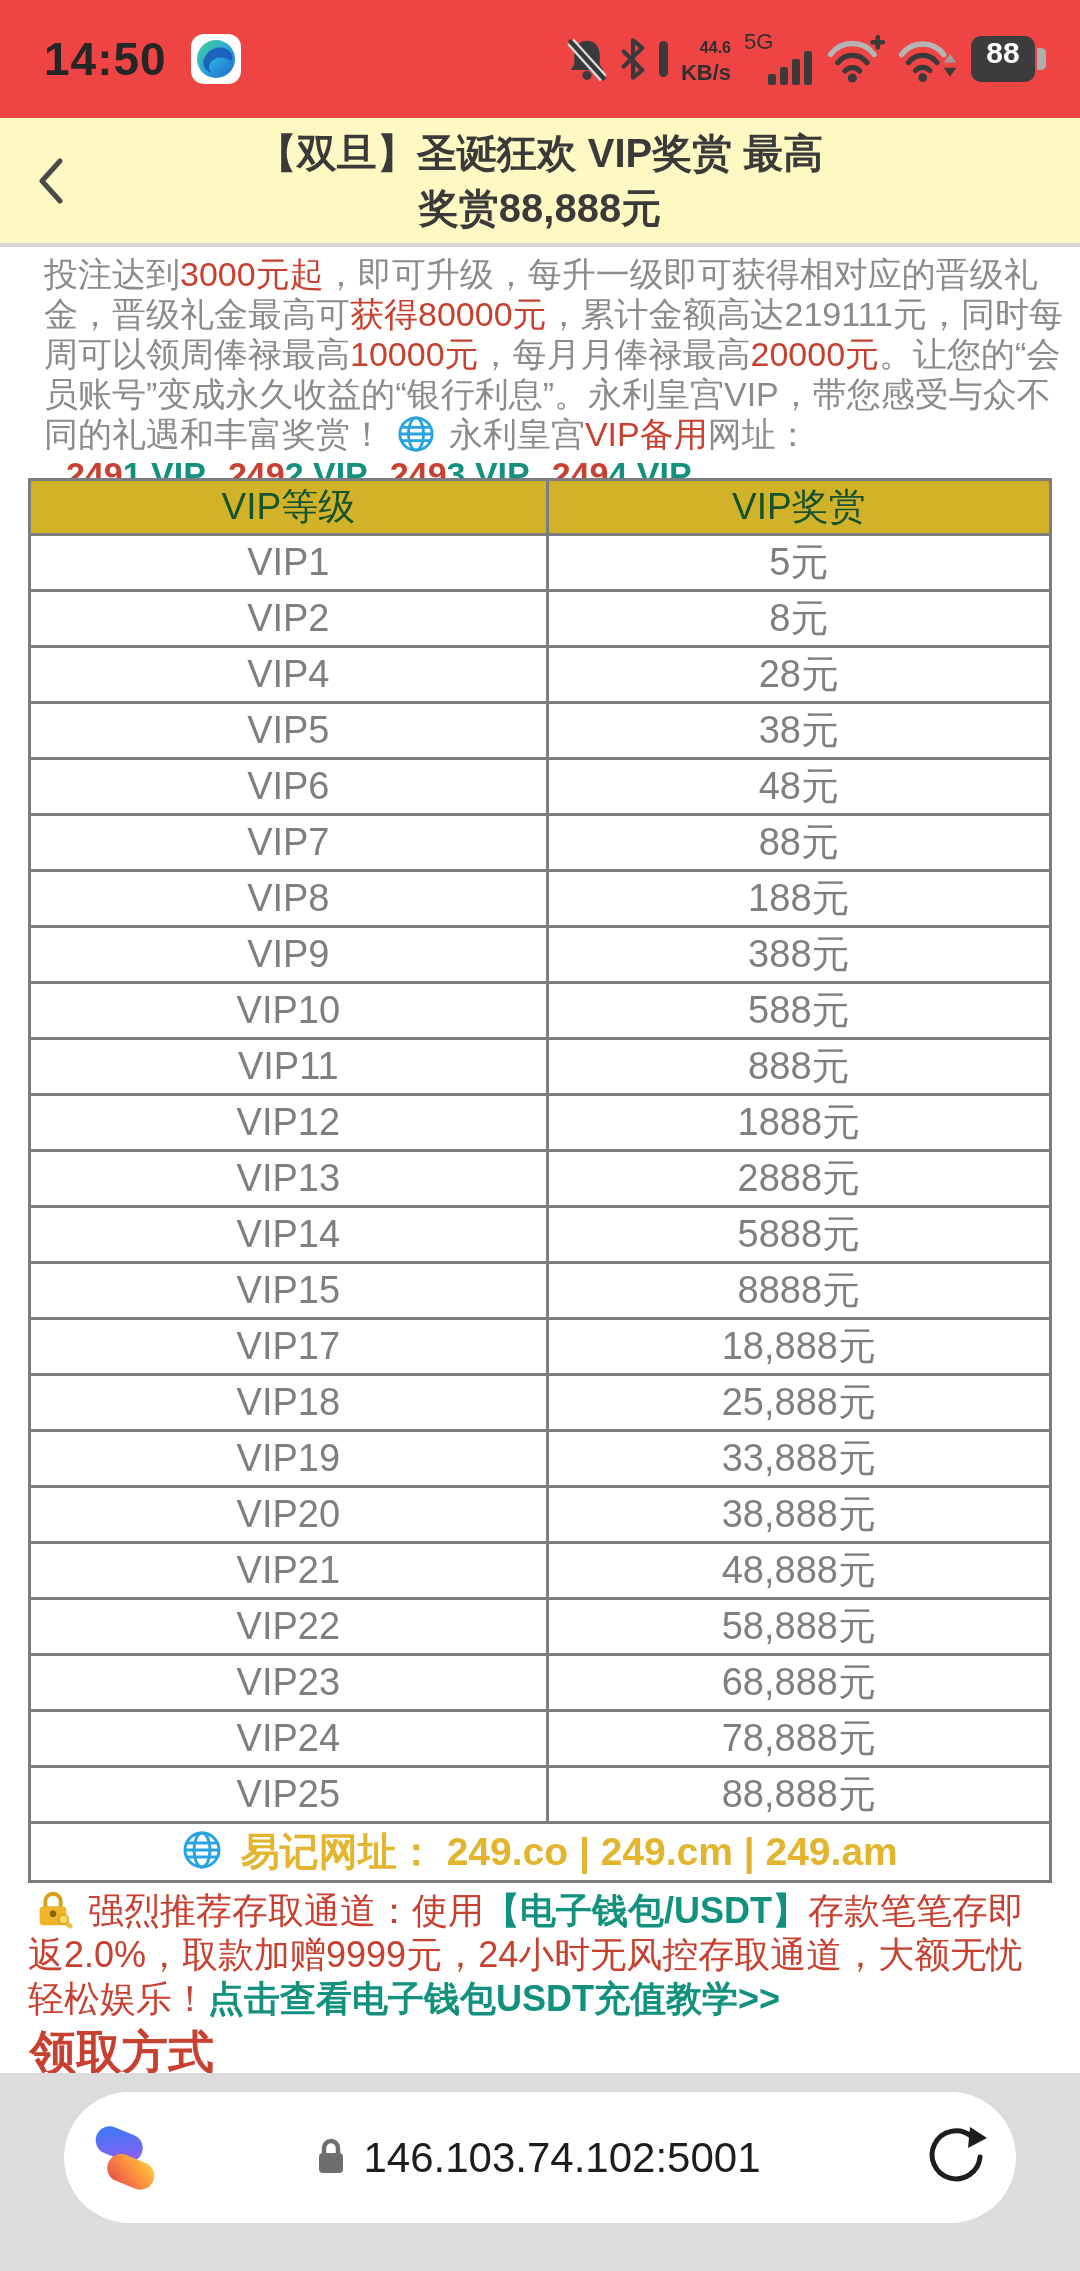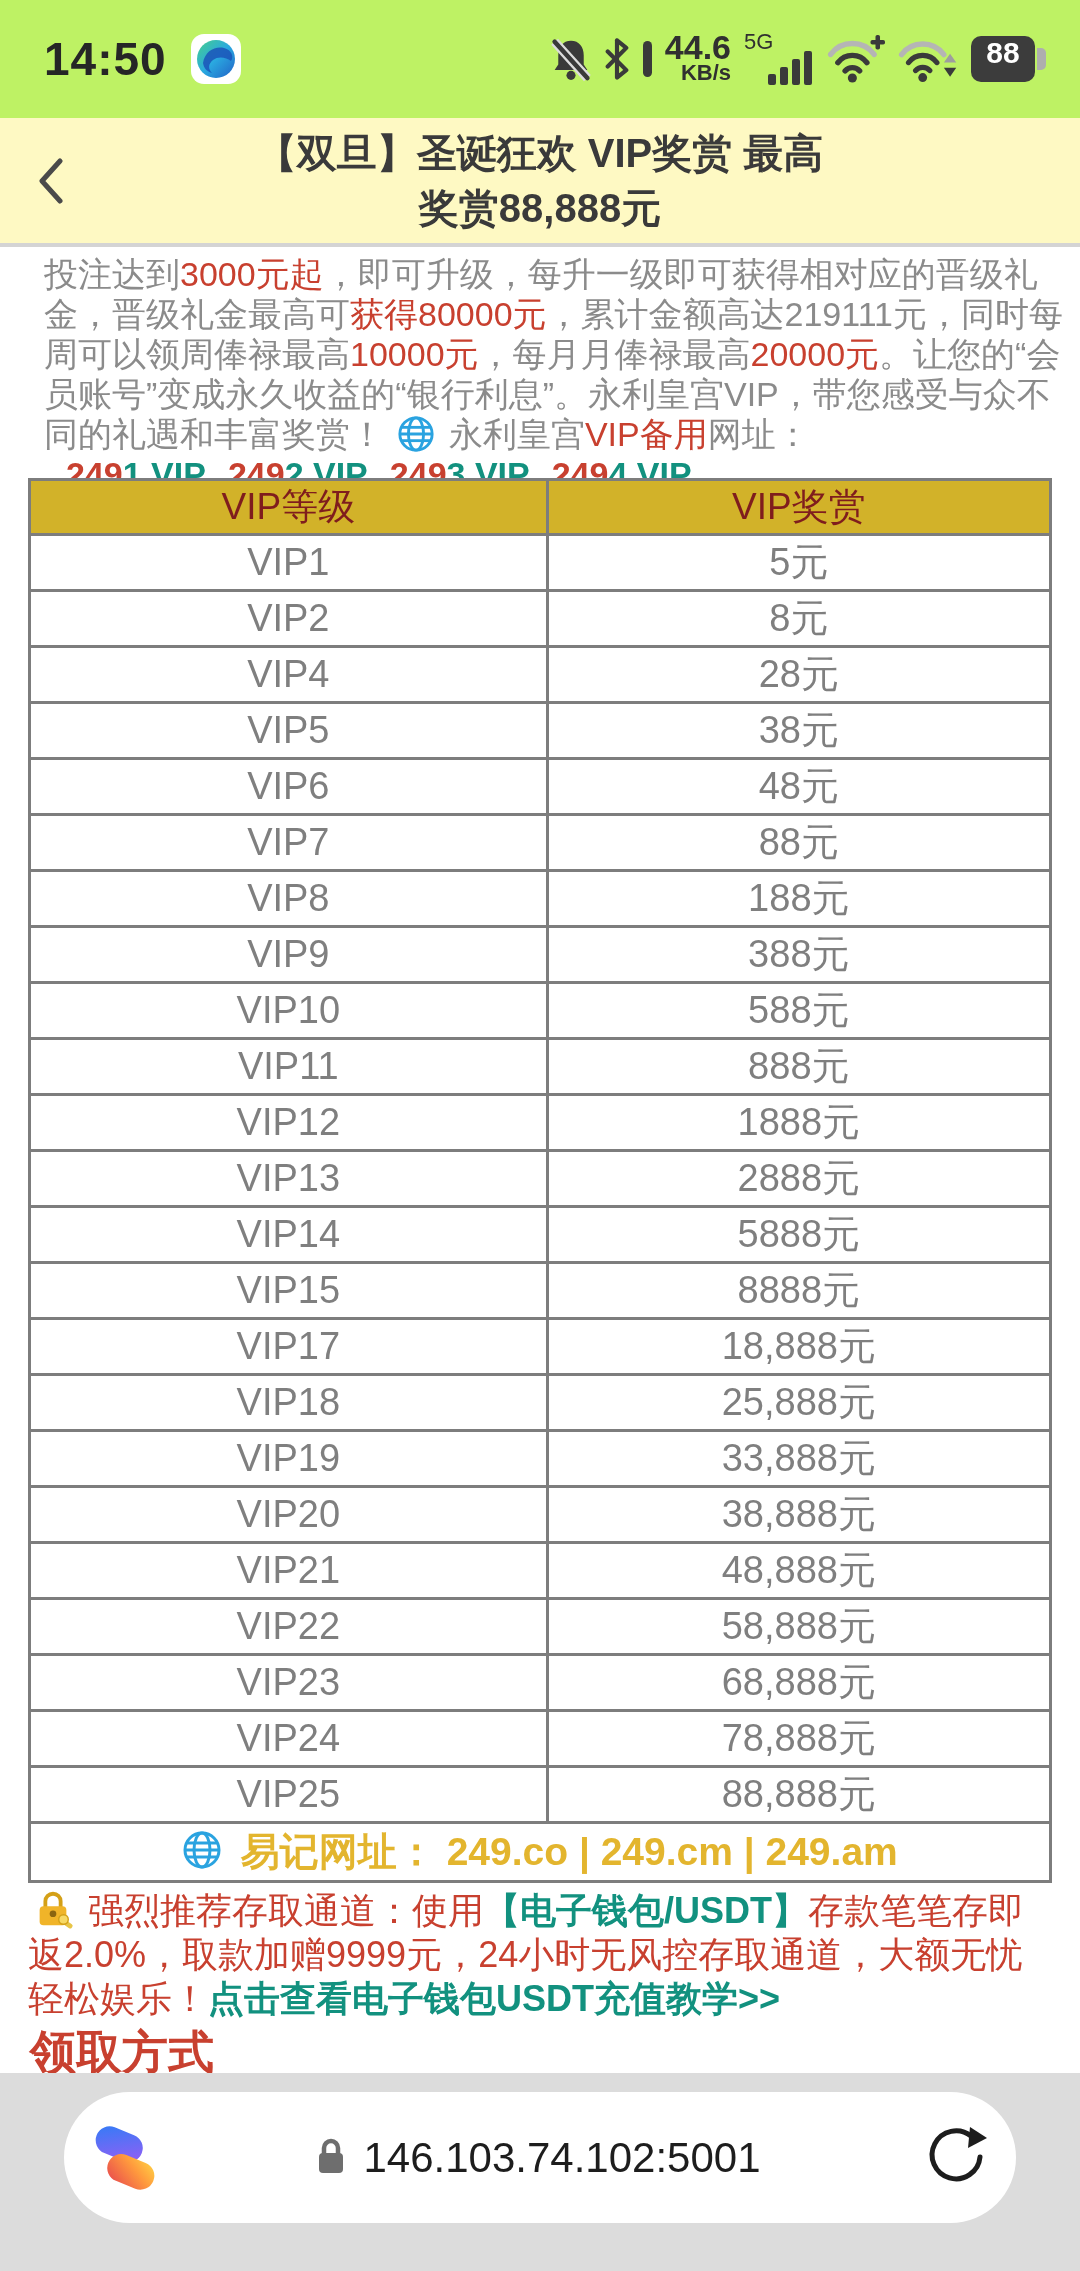--- a/index.html
+++ b/index.html
@@ -2,33 +2,33 @@
 <html><head>
 <meta charset="utf-8">
 <style>
   html,body{margin:0;padding:0;background:#ffffff;}
   .screen{
     position:relative;width:1080px;height:2271px;overflow:hidden;background:#ffffff;
     font-family:"Liberation Sans",sans-serif;
   }
   
   .status-bar{
-    position:absolute;top:0;left:0;width:100%;height:118px;background:#bef264;
+    position:absolute;top:0;left:0;width:100%;height:118px;background:#ef4444;
     display:flex;align-items:center;justify-content:space-between;
     padding:0 34px;box-sizing:border-box;z-index:20;
   }
   .sb-left{display:flex;align-items:center;}
   .sb-time{font-size:46px;font-weight:600;color:#262626;letter-spacing:1px;margin-left:10px;}
   .edge-tile{width:50px;height:50px;background:#ffffff;border-radius:13px;margin-left:24px;
     display:flex;align-items:center;justify-content:center;}
   .sb-right{display:flex;align-items:center;gap:13px;}
   .sb-icon{display:flex;align-items:center;}
   .sb-bar{width:9px;height:36px;border-radius:5px;background:#3a3a3a;}
   .sb-speed{display:flex;flex-direction:column;align-items:flex-end;color:#303030;font-weight:700;}
-  .sb-speed .v{font-size:34px;line-height:27px;}
+  .sb-speed .v{font-size:16px;line-height:27px;}
   .sb-speed .u{font-size:22px;line-height:24px;}
   .sb-signal{position:relative;width:70px;height:60px;}
   .sb-5g{position:absolute;top:0;left:0;font-size:22px;font-weight:400;color:#303030;}
   .bars{position:absolute;bottom:4px;right:2px;display:flex;align-items:flex-end;gap:4px;}
   .bars i{display:block;width:8px;background:#3a3a3a;border-radius:2px;}
   .battery{display:flex;align-items:center;}
   .battery-body{width:64px;height:46px;background:#3c3c3c;border-radius:10px;
     display:flex;justify-content:center;}
   .battery-body span{color:#ffffff;font-size:30px;font-weight:700;}
   .battery-nub{width:9px;height:22px;background:#aeaeae;border-radius:0 5px 5px 0;margin-left:2px;}
@@ -42,21 +42,21 @@
     font-size:34px;line-height:40px;color:#8b8b8b;z-index:1;}
   .seg-gray{color:#8b8b8b;}
   .seg-red{color:#c8402f;}
   .seg-red-bold{color:#c8402f;font-weight:700;}
   .seg-teal-bold{color:#12917f;font-weight:700;}
   .gap{margin-left:22px;}
   .seg-icon svg{vertical-align:-7px;margin:0 4px;}
   
   .vip-table{position:absolute;top:478px;left:28px;width:1024px;border-collapse:collapse;z-index:1;}
   .vip-table th{
-    background:#d2b229;color:#7f1d1d;font-weight:400;font-size:37px;height:48px;
+    background:#d2b229;color:#14532d;font-weight:400;font-size:37px;height:48px;
     border:3px solid #7d7d7d;text-align:center;}
   .vip-table td{
     height:49px;border:3px solid #7d7d7d;text-align:center;font-size:38px;color:#7f7f7f;
     background:#ffffff;}
   .col-level{width:50.7%;}
   .vip-table tfoot td{height:47px;}
   .footer-text{color:#e3b52e;font-weight:700;font-size:39px;vertical-align:middle;}
   .tfoot-globe svg{vertical-align:-8px;margin-right:8px;}
   
   .promo{position:absolute;top:1888px;left:28px;width:1024px;margin:0;

